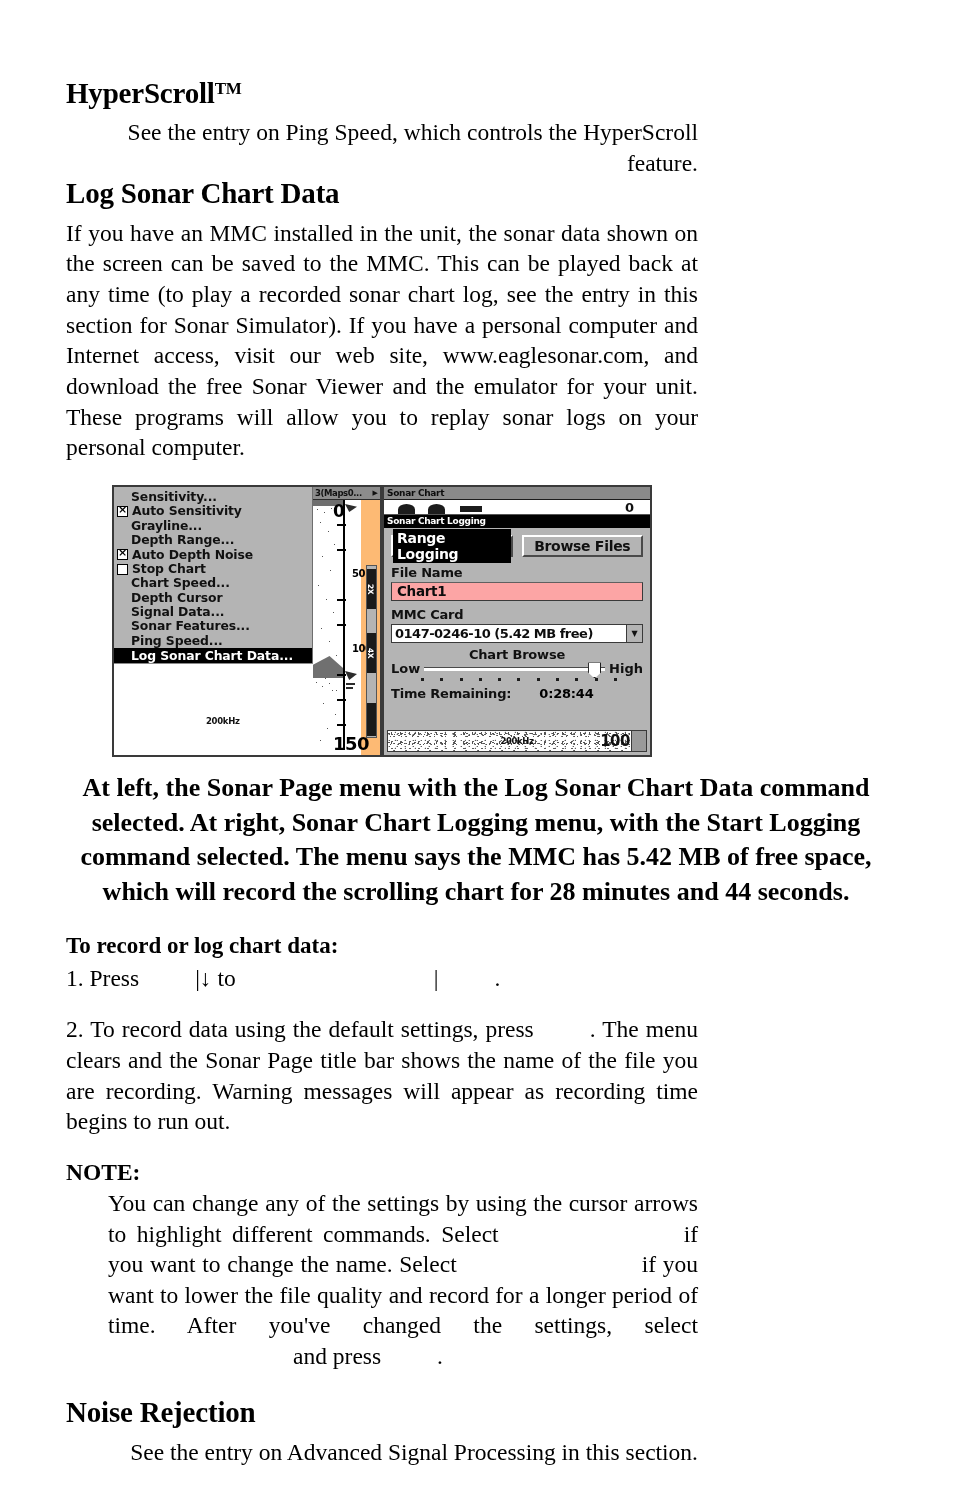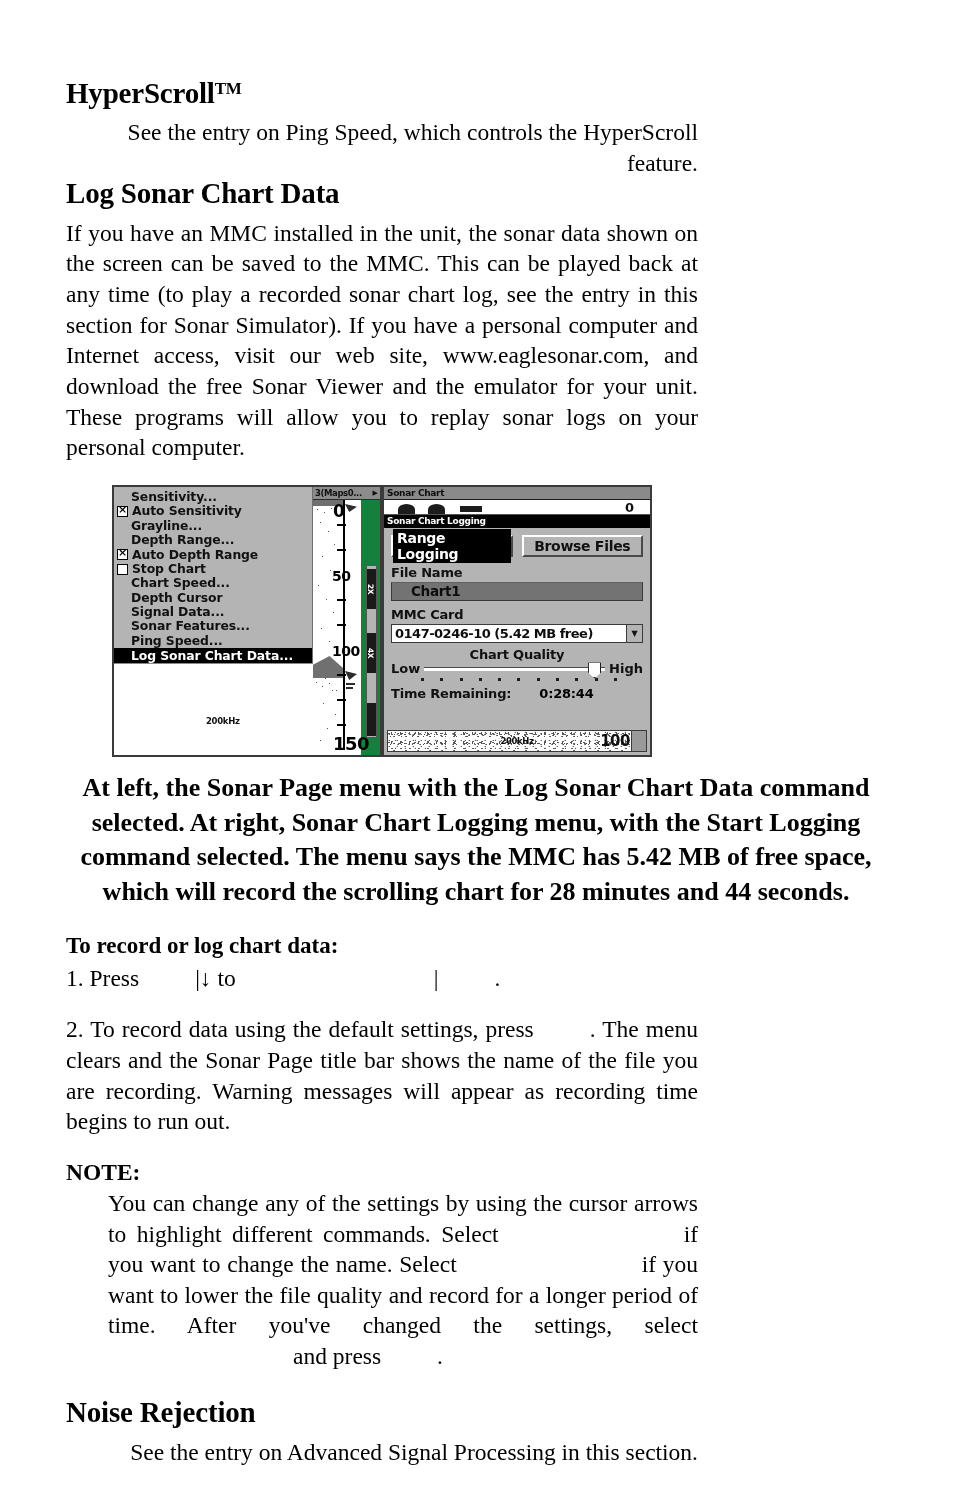--- a/index.html
+++ b/index.html
@@ -141,21 +141,21 @@
     font-size: 8.5px;
     font-weight: bold;
     letter-spacing: -0.3px;
     color: #111;
   }
 
   .ls-chart-col {
     position: relative;
     width: 67px;
     height: 100%;
-    background: #15803d;
+    background: #fdba74;
     overflow: hidden;
   }
   .ls-title {
     height: 13px;
     background: #8c8c8c;
     border-bottom: 1px solid #2a2a2a;
     display: flex;
     align-items: center;
     justify-content: space-between;
     padding: 0 2px;
@@ -191,22 +191,22 @@
   }
   .dtick {
     position: absolute;
     left: 24px;
     width: 9px;
     height: 2px;
     background: #000;
   }
   .dlab {
     position: absolute;
-    left: 19px;
-    font-size: 14px;
+    left: 39px;
+    font-size: 10px;
     font-weight: bold;
     color: #000;
     letter-spacing: -0.5px;
   }
   .dlab.big {
     font-size: 17px;
     left: 20px;
     letter-spacing: -0.5px;
   }
   .zoombar {
@@ -329,27 +329,27 @@
     color: #fff;
   }
   .fld-label {
     font-size: 13px;
     font-weight: bold;
     color: #111;
     margin-bottom: 2px;
     letter-spacing: -0.2px;
   }
   .txtfield {
-    background: #737373;
+    background: #fca5a5;
     border: 1px solid #3a3a3a;
     border-top-color: #606060;
     height: 19px;
     display: flex;
     align-items: center;
-    padding-left: 19px;
+    padding-left: 5px;
     box-sizing: border-box;
     margin-bottom: 6px;
   }
   .txtfield .v {
     font-size: 13.5px;
     font-weight: bold;
     color: #0d0d0d;
     letter-spacing: -0.3px;
   }
   .combo {
@@ -569,21 +569,21 @@
               <span class="lbl">Auto Sensitivity</span>
             </div>
           <div class="mi indent">
               <span class="lbl">Grayline...</span>
             </div>
           <div class="mi indent">
               <span class="lbl">Depth Range...</span>
             </div>
           <div class="mi">
               <span class="cbx on"></span>
-              <span class="lbl">Auto Depth Range</span>
+              <span class="lbl">Auto Depth Noise</span>
             </div>
           <div class="mi">
               <span class="cbx"></span>
               <span class="lbl">Stop Chart</span>
             </div>
           <div class="mi indent">
               <span class="lbl">Chart Speed...</span>
             </div>
           <div class="mi indent">
               <span class="lbl">Depth Cursor</span>
@@ -703,21 +703,21 @@
         <div class="txtfield">
           <span class="v">Chart1</span>
         </div>
 
         <div class="fld-label">MMC Card</div>
         <div class="combo">
           <span class="v">0147-0246-10 (5.42 MB free)</span>
           <span class="dd">▼</span>
         </div>
 
-        <div class="quality-title">Chart Quality</div>
+        <div class="quality-title">Chart Browse</div>
         <div class="slider-row">
           <span class="endlab">Low</span>
           <span class="track-wrap">
             <span class="track"></span>
             <span class="thumb"></span>
           </span>
           <span class="endlab">High</span>
         </div>
         <div class="ticks">
           <i></i>

